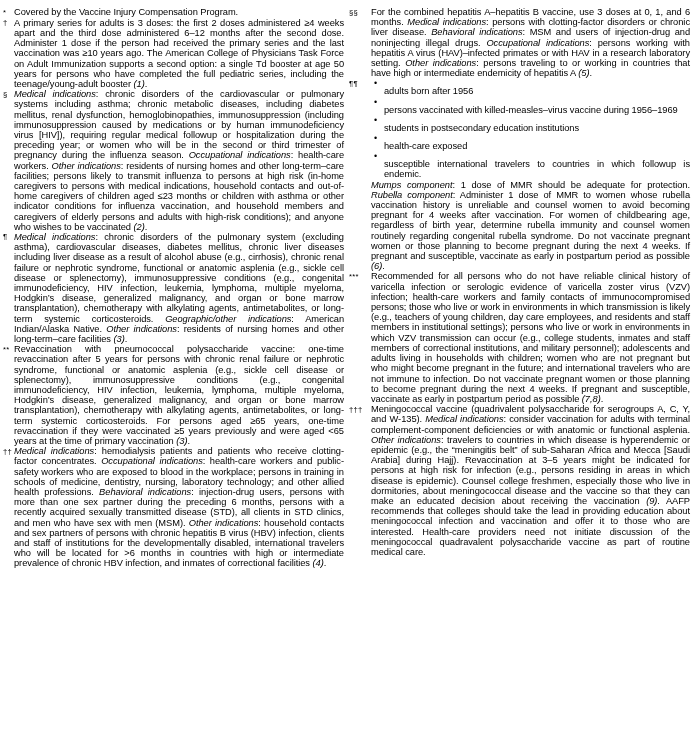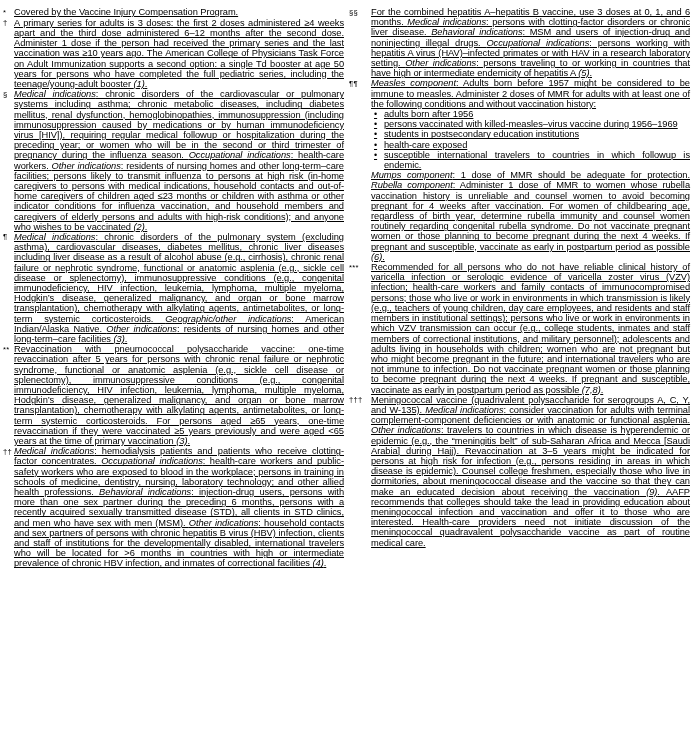--- a/index.html
+++ b/index.html
@@ -14,27 +14,27 @@
     font-size: 9.3px; line-height: 10.2px; letter-spacing: -0.05px;
   }
   .col { flex: 1; min-width: 0; }
   .fn { display: flex; align-items: flex-start; }
   .fn-marker {
     flex: none; font-size: 7.6px; line-height: 10.2px;
     padding-top: 0.5px; white-space: nowrap; letter-spacing: 0.3px;
   }
   .col-left .fn-marker { width: 11px; }
   .col-right .fn-marker { width: 22px; }
-  .fn-body { flex: 1; min-width: 0; text-decoration: underline; }
+  .fn-body { flex: 1; min-width: 0; }
   .fn-para { text-align: justify; }
   .fn-para i { font-style: italic; }
   ul.fn-bullets { list-style: none; margin: 0; padding: 0; }
   .fn-bullets li { display: flex; align-items: flex-start; padding-left: 3px; }
   .li-dot { flex: none; width: 10px; font-size: 9px; }
-  .li-text { flex: 1; text-align: justify; }
+  .li-text { flex: 1; text-align: justify; margin-top: 8px; }
 </style>
 </head>
 <body>
 
 <div class="page">
   <div class="col col-left">
       <div class="fn">
         <span class="fn-marker">*</span>
         <div class="fn-body">
           <div class="fn-para"><span>Covered by the Vaccine Injury Compensation Program.</span></div>
@@ -74,21 +74,20 @@
   <div class="col col-right">
       <div class="fn">
         <span class="fn-marker">§§</span>
         <div class="fn-body">
           <div class="fn-para"><span>For the combined hepatitis A–hepatitis B vaccine, use 3 doses at 0, 1, and 6 months. </span><i>Medical indications</i><span>: persons with clotting-factor disorders or chronic liver disease. </span><i>Behavioral indications</i><span>: MSM and users of injection-drug and noninjecting illegal drugs. </span><i>Occupational indications</i><span>: persons working with hepatitis A virus (HAV)–infected primates or with HAV in a research laboratory setting. </span><i>Other indications</i><span>: persons traveling to or working in countries that have high or intermediate endemicity of hepatitis A </span><i>(5)</i><span>.</span></div>
         </div>
       </div>
       <div class="fn">
         <span class="fn-marker">¶¶</span>
         <div class="fn-body">
-          <div class="fn-para"><i>Measles component</i><span>: Adults born before 1957 might be considered to be immune to measles. Administer 2 doses of MMR for adults with at least one of the following conditions and without vaccination history:</span></div>
           <ul class="fn-bullets">
             <li>
               <span class="li-dot">•</span>
               <span class="li-text">adults born after 1956</span>
             </li>
             <li>
               <span class="li-dot">•</span>
               <span class="li-text">persons vaccinated with killed-measles–virus vaccine during 1956–1969</span>
             </li>
             <li>

